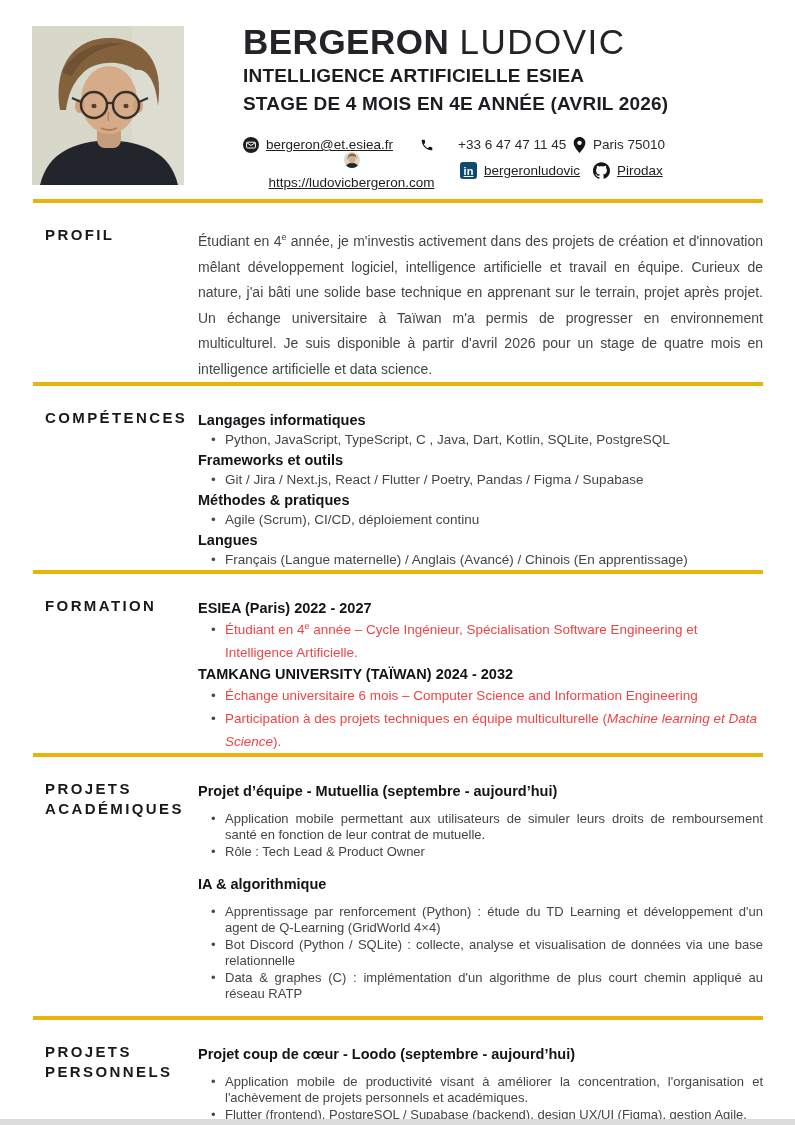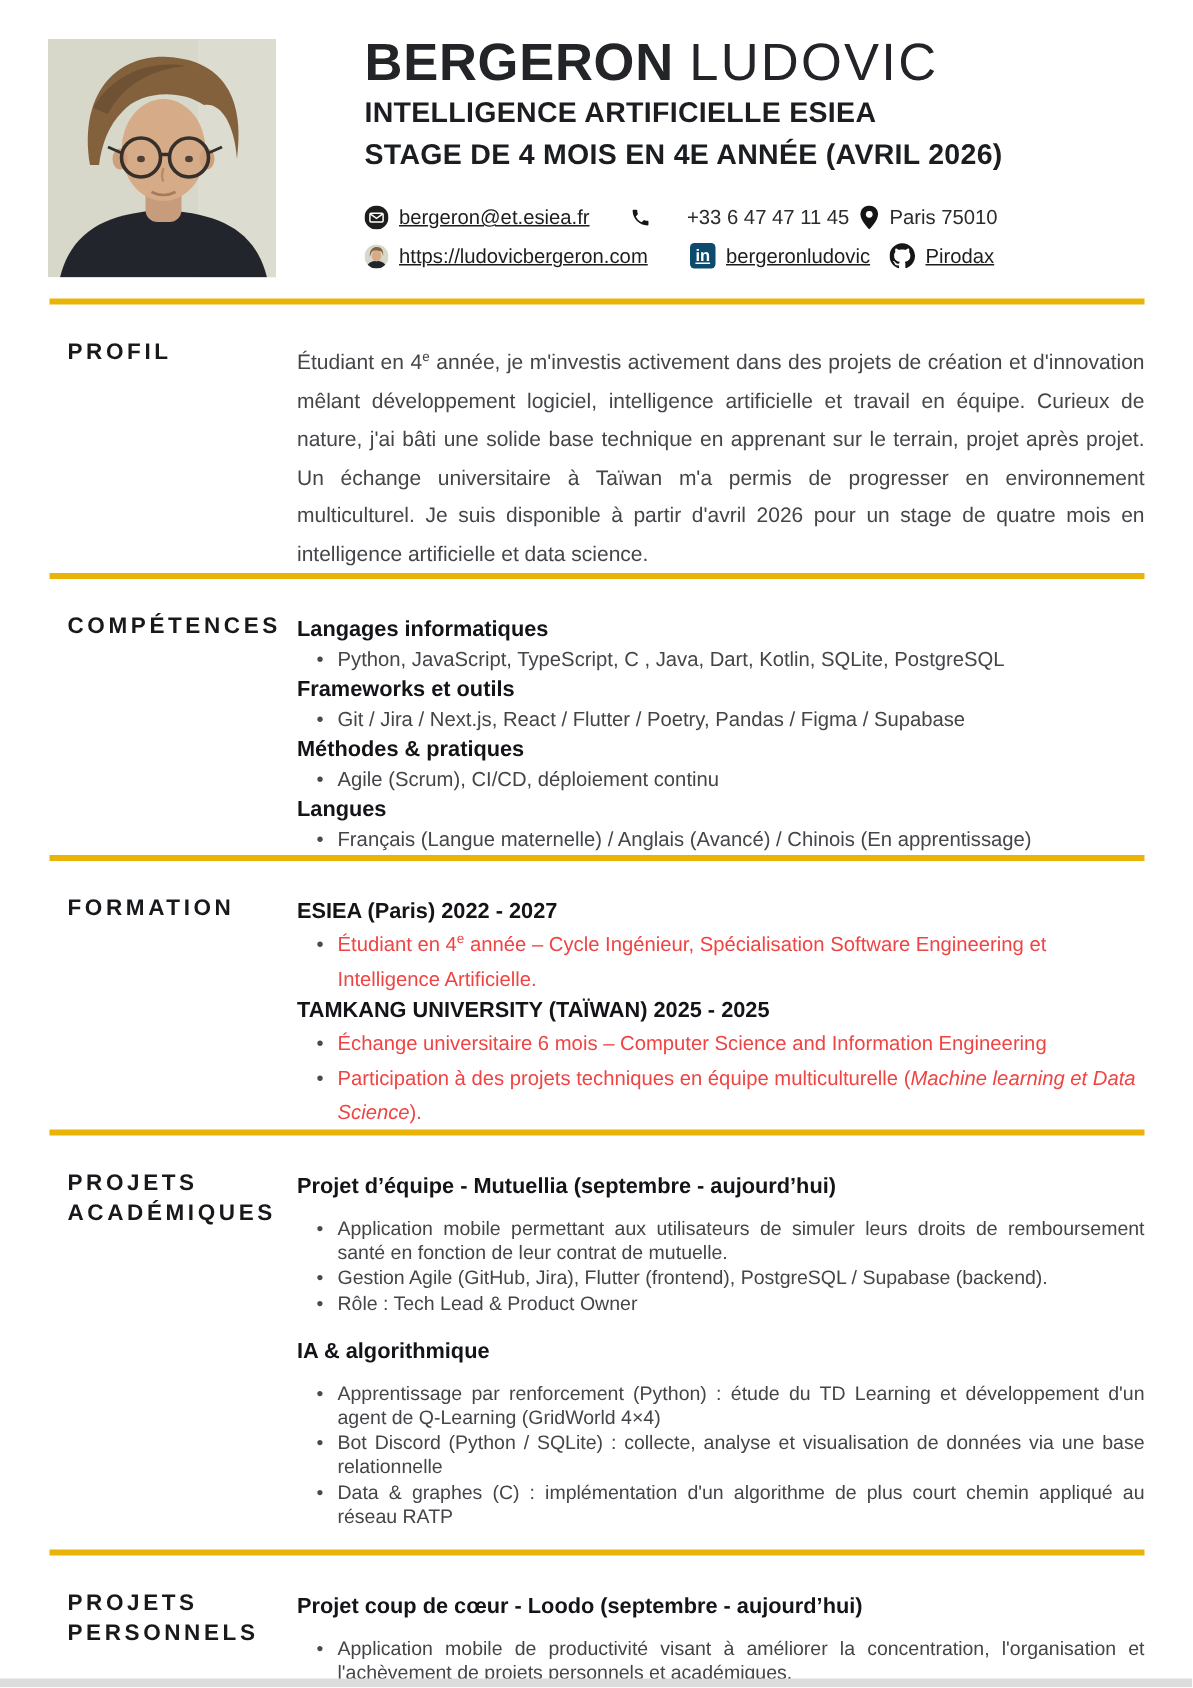--- a/index.html
+++ b/index.html
@@ -12,21 +12,21 @@
   .photo svg{display:block;}
   .header-text{position:absolute;left:243px;top:22px;width:530px;}
   .name{font-size:35px;line-height:40px;letter-spacing:.5px;color:#222428;margin:0;white-space:nowrap;}
   .name .last{font-weight:800;}
   .name .first{font-weight:300;letter-spacing:1.5px;}
   .subtitle{font-size:19px;font-weight:800;line-height:28px;color:#1b1d21;letter-spacing:.2px;}
   .contact{margin-top:16px;display:flex;flex-direction:column;gap:5px;}
   .contact-row{display:flex;align-items:center;height:21px;}
   .cgroup{display:flex;align-items:center;gap:7px;}
   .cg-email{width:177px;}.cg-phone{width:153px;gap:24px;}
-  .cg-web{width:217px;}.cg-li{width:133px;}
+  .cg-web{width:217px;flex-direction:column;}.cg-li{width:133px;}
   .clink{color:#1d1d1d;font-size:13.5px;text-decoration:underline;cursor:pointer;}
   .ctext{color:#2a2a2a;font-size:13.5px;text-decoration:none;}
   .cicon{flex:0 0 auto;display:inline-flex;align-items:center;justify-content:center;}
   .li-badge{width:17px;height:17px;border-radius:3px;display:inline-flex;align-items:center;justify-content:center;
     color:#fff;font-weight:bold;font-size:11px;font-family:"Liberation Sans",sans-serif;}
   
   .sections{position:absolute;left:33px;top:199px;width:730px;}
   .section{display:flex;border-top:4px solid #eab308;box-sizing:border-box;}
   .sec-label{flex:0 0 165px;padding:22px 0 0 12px;box-sizing:border-box;
     font-weight:800;font-size:15px;letter-spacing:2.4px;color:#17191c;line-height:20px;}
@@ -195,40 +195,39 @@
     <section class="section s-form">
       <div class="sec-label">FORMATION</div>
       <div class="sec-content">
         <div class="form-group">
           <div class="content-heading">ESIEA (Paris) 2022 - 2027</div>
           <ul class="bullets lh23">
             <li><span>Étudiant en 4</span><sup>e</sup><span> année – Cycle Ingénieur, Spécialisation Software Engineering et Intelligence Artificielle.</span></li>
           </ul>
         </div>
         <div class="form-group">
-          <div class="content-heading">TAMKANG UNIVERSITY (TAÏWAN) 2025 - 2025</div>
+          <div class="content-heading">TAMKANG UNIVERSITY (TAÏWAN) 2024 - 2032</div>
           <ul class="bullets lh23">
             <li>Échange universitaire 6 mois – Computer Science and Information Engineering</li>
             <li><span>Participation à des projets techniques en équipe multiculturelle (</span><span class="it">Machine learning et Data Science</span><span>).</span></li>
           </ul>
         </div>
       </div>
     </section>
 
     <section class="section s-acad">
       <div class="sec-label">
         <div>PROJETS</div>
         <div>ACADÉMIQUES</div>
       </div>
       <div class="sec-content">
         <div class="proj-block">
           <div class="proj-heading">Projet d’équipe - Mutuellia (septembre - aujourd’hui)</div>
           <ul class="bullets tight">
             <li>Application mobile permettant aux utilisateurs de simuler leurs droits de remboursement santé en fonction de leur contrat de mutuelle.</li>
-            <li>Gestion Agile (GitHub, Jira), Flutter (frontend), PostgreSQL / Supabase (backend).</li>
             <li>Rôle : Tech Lead &amp; Product Owner</li>
           </ul>
         </div>
         <div class="proj-block">
           <div class="proj-heading">IA &amp; algorithmique</div>
           <ul class="bullets tight">
             <li>Apprentissage par renforcement (Python) : étude du TD Learning et développement d'un agent de Q-Learning (GridWorld 4×4)</li>
             <li>Bot Discord (Python / SQLite) : collecte, analyse et visualisation de données via une base relationnelle</li>
             <li>Data &amp; graphes (C) : implémentation d'un algorithme de plus court chemin appliqué au réseau RATP</li>
           </ul>

